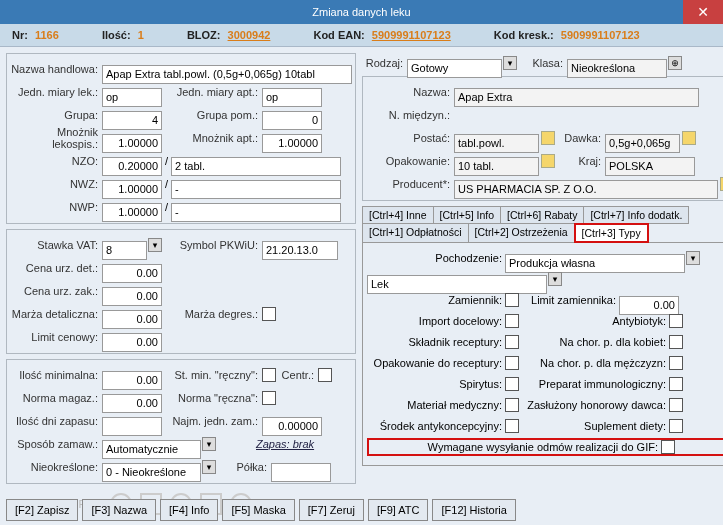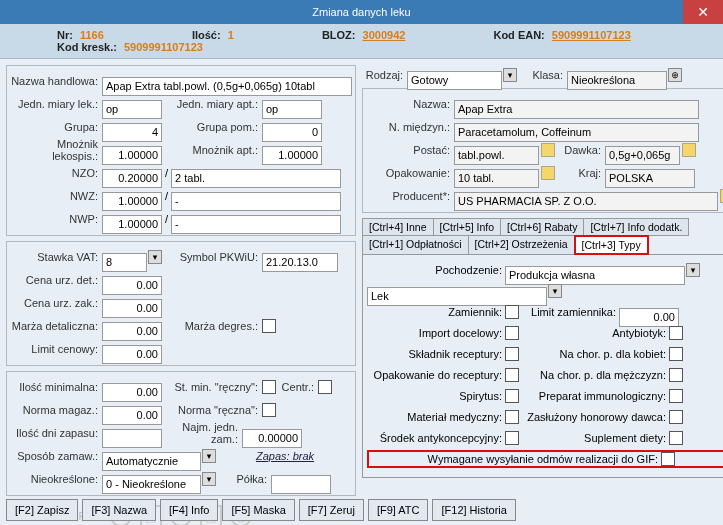--- a/index.html
+++ b/index.html
@@ -1,20 +1,20 @@
 <!DOCTYPE html>
 <html><head>
 <meta charset="utf-8">
 <style>
 * { box-sizing: border-box; margin: 0; padding: 0; font-family: Arial, sans-serif; font-size: 11px; }
 body { background: #e8eef5; width: 723px; height: 525px; position: relative; }
 .titlebar { background: #3a7ab5; color: #fff; height: 24px; line-height: 24px; text-align: center; position: relative; font-size: 13px; }
 .close-btn { position: absolute; right: 0; top: 0; width: 40px; height: 24px; background: #c84040; color: #fff; text-align: center; line-height: 24px; font-size: 14px; }
 .header-strip { background: #c8dae8; padding: 5px 12px; border-bottom: 1px solid #a9b8c8; }
-.hdr-item { display: inline-block; margin-right: 40px; color: #333; margin-left: 45px; }
+.hdr-item { display: inline-block; margin-right: 40px; color: #333; }
 .hdr-item span.lbl { color: #222; font-weight: bold; }
 .hdr-item span.val { color: #d97d1a; font-weight: bold; }
 .main { display: flex; padding: 6px; gap: 6px; }
 .left-col { width: 350px; }
 .right-col { flex: 1; }
 .row { display: flex; align-items: center; margin-bottom: 3px; height: 20px; }
 .lbl { text-align: right; padding-right: 4px; color: #333; }
 .lbl.w90 { width: 92px; }
 .lbl.w70 { width: 88px; }
 input[type=text], select { border: 1px solid #999; height: 19px; padding: 0 3px; background: #fff; font-size: 11px; margin-top: 10px; }
@@ -139,21 +139,21 @@
       </div>
       <div class="row">
           <span class="lbl w90">Norma magaz.:</span>
           <input type="text" style="width: 60px; text-align: right;" value="0.00">
         <span class="lbl" style="width:100px">Norma "ręczna":</span>
           <span class="chk"></span>
       </div>
       <div class="row">
           <span class="lbl w90">Ilość dni zapasu:</span>
           <input type="text" style="width: 60px;">
-        <span class="lbl" style="width:80px">Najm. jedn. zam.:</span>
+        <span class="lbl" style="width:100px">Najm. jedn. zam.:</span>
           <input type="text" style="width: 60px; text-align: right;" value="0.00000">
       </div>
       <div class="row">
           <span class="lbl w90">Sposób zamaw.:</span>
           <input type="text" style="width: 99px;" value="Automatycznie">
           <span class="dd-icn">▾</span>
         <span class="zapas" style="margin-left:40px">Zapas: brak</span>
       </div>
       <div class="row">
           <span class="lbl w90">Nieokreślone:</span>
@@ -189,21 +189,20 @@
         <span class="dd-icn">⊕</span>
     </div>
 
     <div class="boxg">
       <div class="row">
           <span class="lbl w70">Nazwa:</span>
           <input type="text" class="ro" style="width: 245px;" value="Apap Extra">
         </div>
       <div class="row">
           <span class="lbl w70">N. międzyn.:</span>
-          <input type="text" class="ro" style="width: 245px;" value="Paracetamolum, Coffeinum">
         </div>
       <div class="row">
           <span class="lbl w70">Postać:</span>
           <input type="text" class="ro" style="width: 85px;" value="tabl.powl.">
           <span class="lock-icn"></span>
         <span class="lbl" style="width:50px">Dawka:</span>
           <input type="text" class="ro" style="width: 75px;" value="0,5g+0,065g">
           <span class="lock-icn"></span>
       </div>
       <div class="row">

